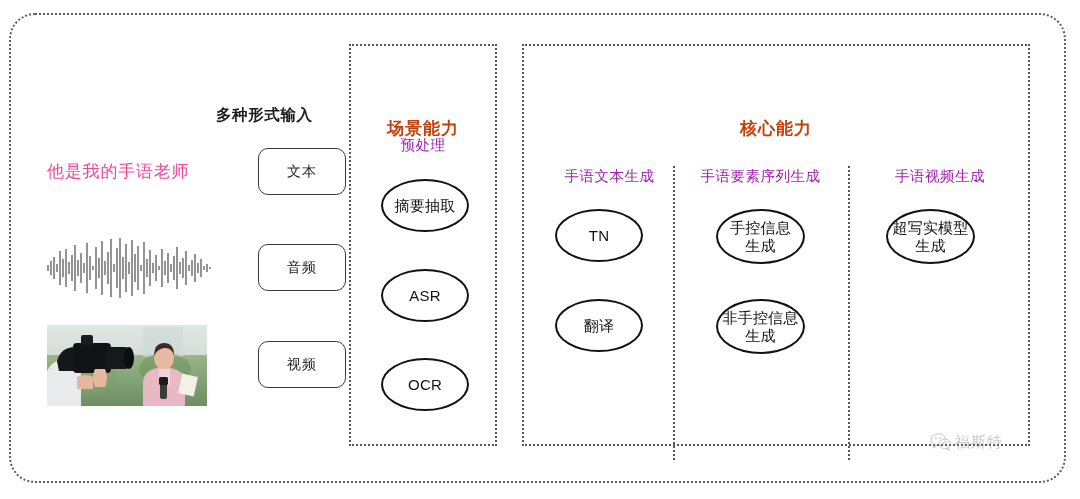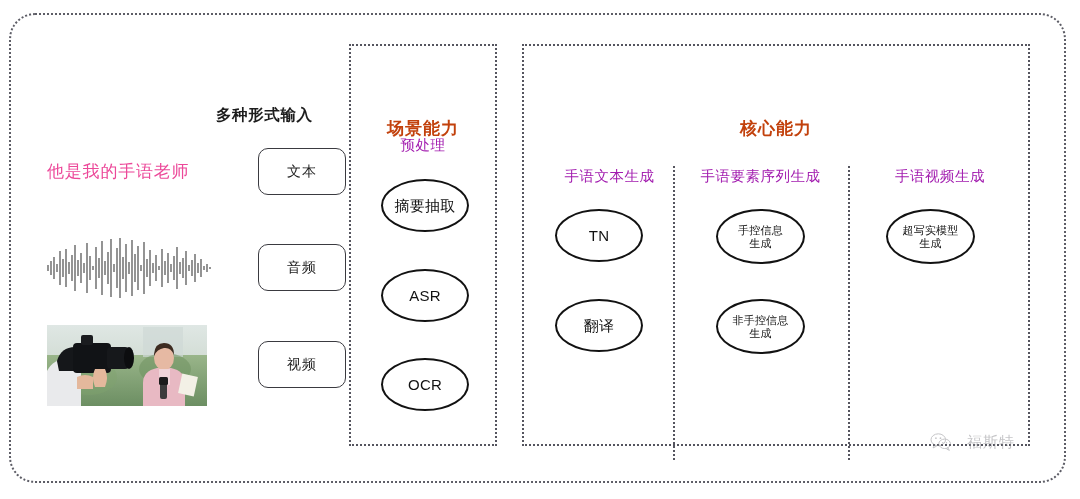--- a/index.html
+++ b/index.html
@@ -94,21 +94,21 @@
     background: #ffffff;
     display: flex;
     align-items: center;
     justify-content: center;
     text-align: center;
     font-size: 15px;
     line-height: 1.18;
     color: #121212;
     letter-spacing: 0.2px;
   }
-  .ellipse.two-line { font-size: 11px; }
+  .ellipse.two-line { font-size: 15px; }
   .ellipse .txt { display: block; white-space: pre-line; }
 
   
   .input-heading {
     position: absolute;
     font-size: 15.5px;
     font-weight: bold;
     color: #1d1d1d;
     letter-spacing: 0.6px;
     white-space: nowrap;
@@ -156,21 +156,21 @@
   }
   .video-thumb svg { display: block; }
 
   
   .watermark {
     position: absolute;
     left: 930px;
     top: 432px;
     display: flex;
     align-items: center;
-    gap: 15px;
+    gap: 3px;
     opacity: 0.5;
   }
   .watermark .wm-text {
     font-size: 15px;
     color: #8b8b90;
     letter-spacing: 1px;
     white-space: nowrap;
   }
   .wechat-icon { width: 22px; height: 20px; display: block; }
 </style>

